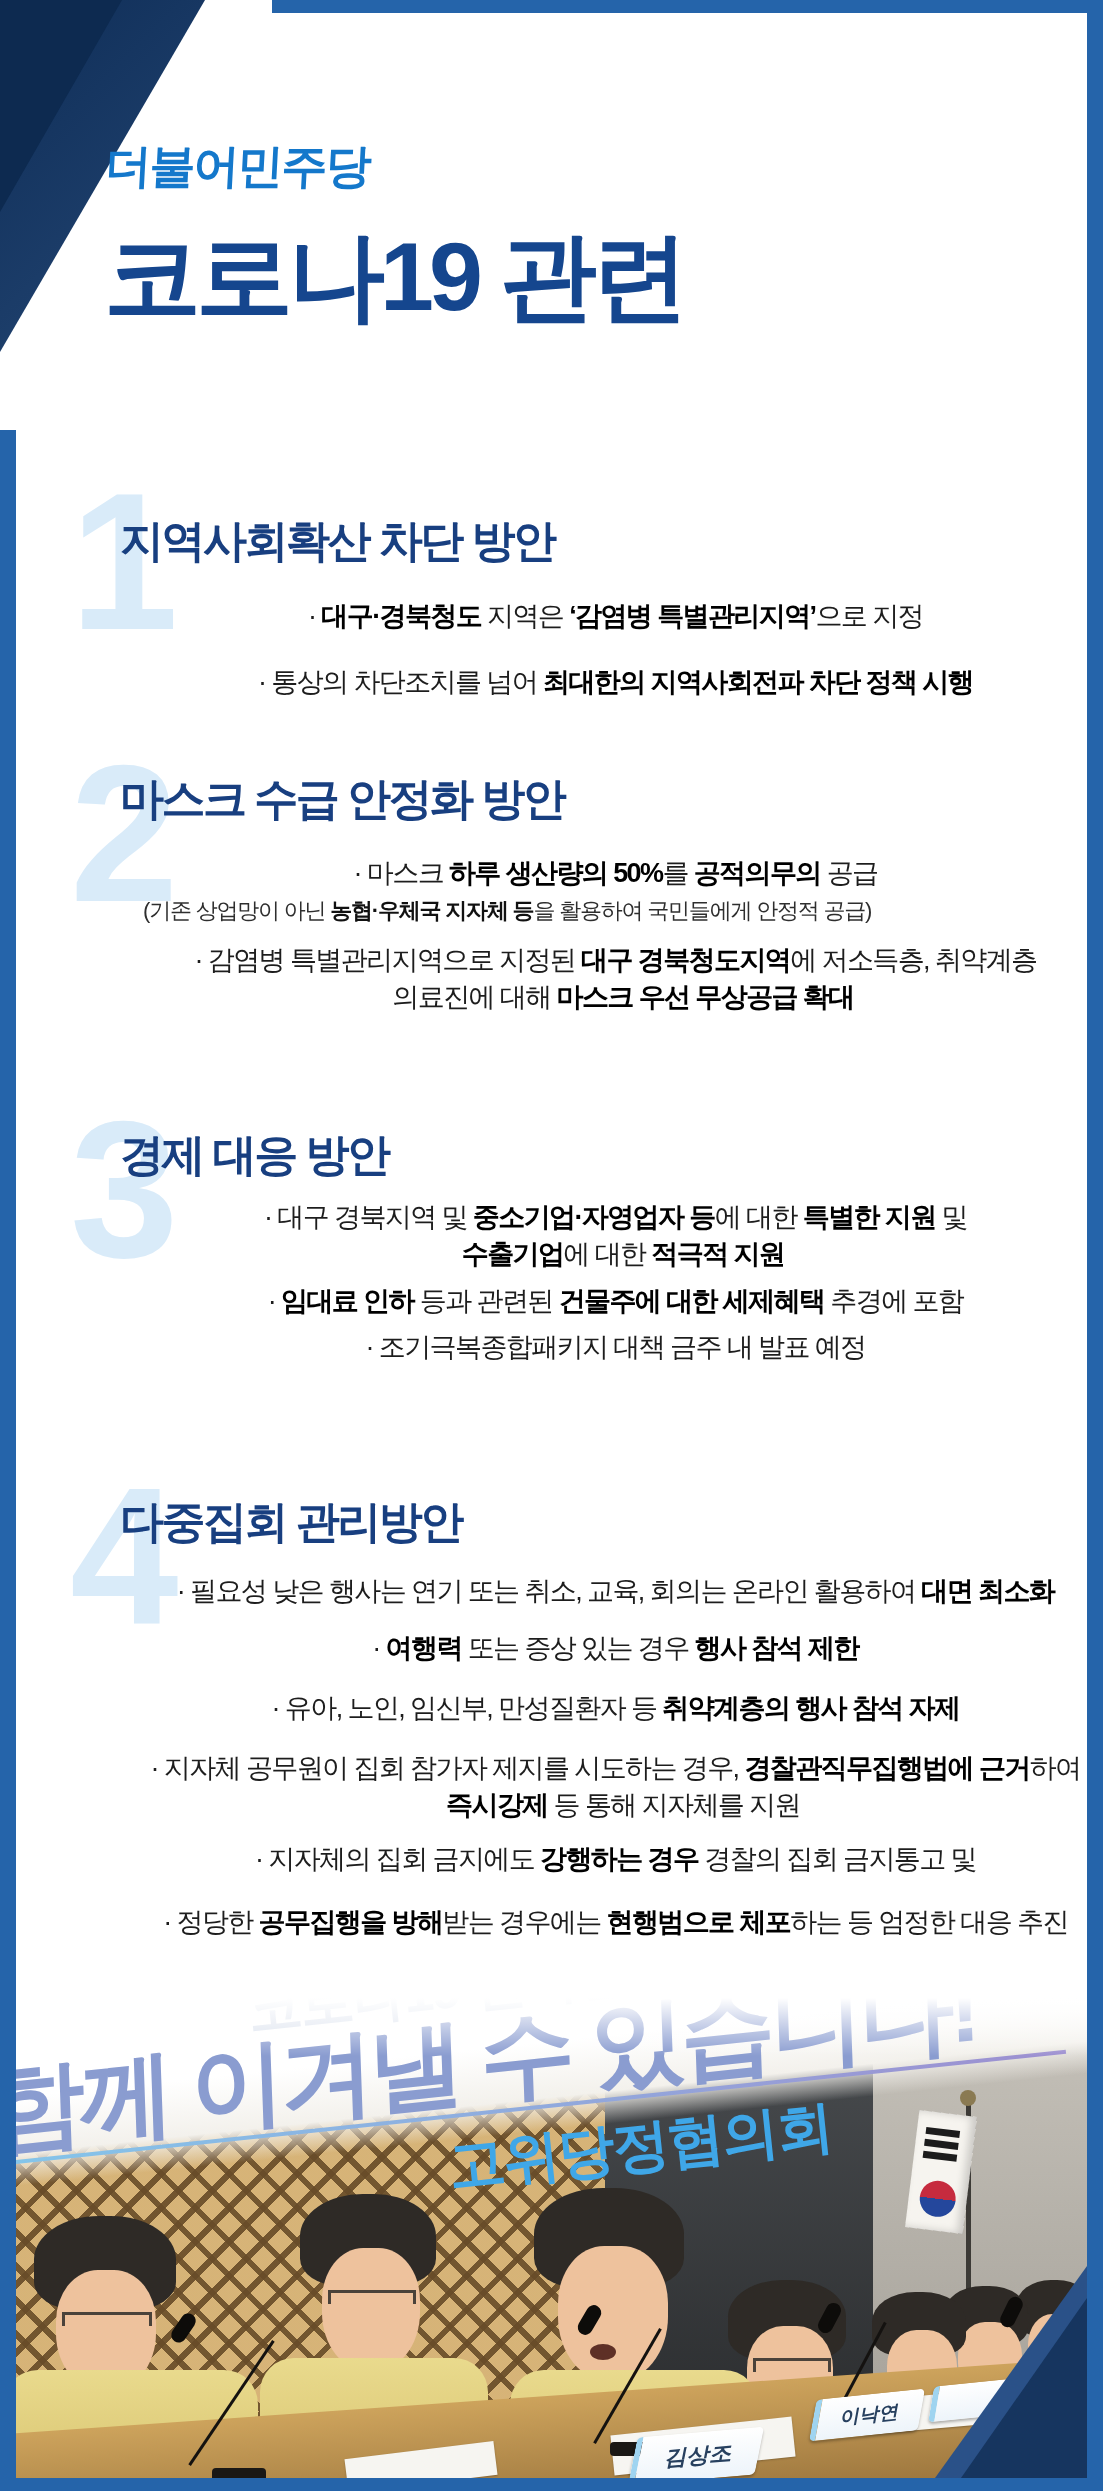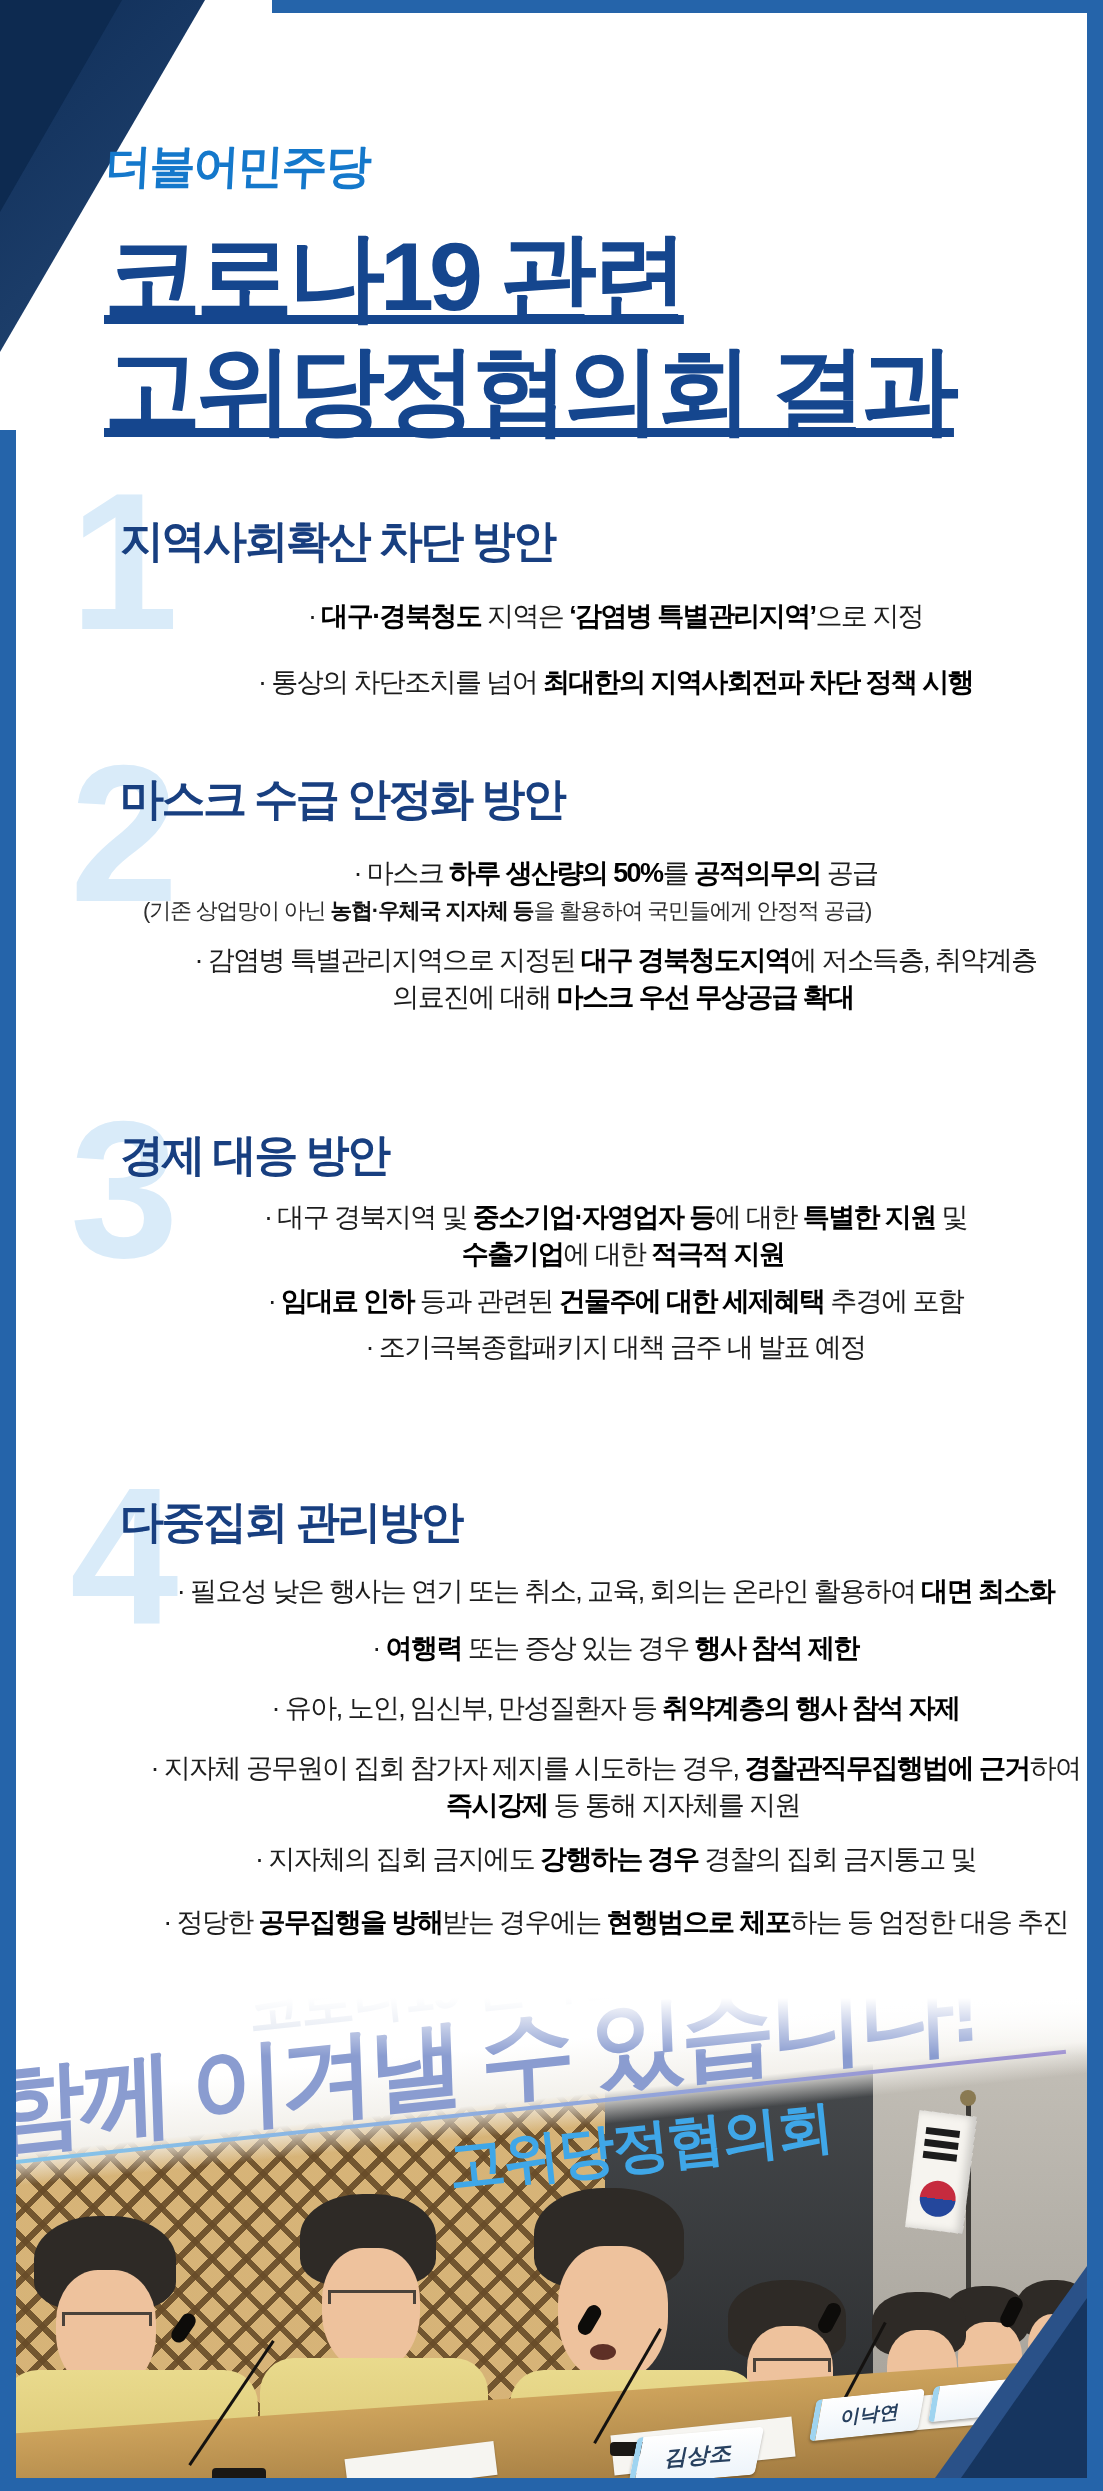--- a/index.html
+++ b/index.html
@@ -13,21 +13,21 @@
   .bar-bottom{position:absolute;left:0;right:0;bottom:0;height:13px;background:#2564aa;z-index:12;}
   .wedge-main{position:absolute;left:0;top:0;width:205px;height:352px;background:linear-gradient(135deg,#11305a 10%,#20426f 80%);
               clip-path:polygon(0 0,100% 0,0 100%);z-index:2;}
   .wedge-dark{position:absolute;left:0;top:0;width:122px;height:212px;background:#0d2a50;
               clip-path:polygon(0 0,100% 0,0 100%);z-index:3;}
 
   
   .hdr{position:absolute;left:104px;top:136px;z-index:4;}
   .party{font-size:46px;font-weight:700;color:#1478cb;letter-spacing:-2px;transform:skewX(-3deg);transform-origin:left bottom;}
   .title{margin:22px 0 0;font-size:97px;line-height:113px;font-weight:700;color:#15468e;letter-spacing:-5px;}
-  .tl{display:block;white-space:nowrap;text-decoration:underline;}
+  .tl{display:block;white-space:nowrap;}
 
   
   .sec{position:absolute;left:0;width:1103px;}
   .sec1{top:468px;} .sec2{top:740px;} .sec3{top:1096px;} .sec4{top:1462px;}
   .num{position:absolute;left:70px;top:-4px;font-size:195px;line-height:195px;font-weight:700;
        color:#d9ebf9;z-index:0;letter-spacing:-8px;}
   .sec-title{position:relative;z-index:1;margin:0 0 0 120px;font-size:44px;line-height:54px;
              font-weight:700;color:#183f80;letter-spacing:-2.5px;white-space:nowrap;}
   .bullet{position:relative;z-index:1;margin:0 0 0 128px;font-size:27px;line-height:37px;color:#1d1d1d;
           letter-spacing:-1.6px;white-space:nowrap;text-align:center;}
@@ -95,21 +95,20 @@
   <div class="bar-top"></div>
   <div class="bar-right"></div>
   <div class="bar-left"></div>
   <div class="wedge-main"></div>
   <div class="wedge-dark"></div>
 
   <header class="hdr">
     <div class="party">더불어민주당</div>
     <h1 class="title">
       <span class="tl">코로나19 관련</span>
-      <span class="tl">고위당정협의회 결과</span>
     </h1>
   </header>
 
   <section class="sec sec1">
     <div class="num">1</div>
     <h2 class="sec-title" style="margin-top:46px">지역사회확산 차단 방안</h2>
     <p class="bullet" style="margin-top:30px"><span>· </span><span class="b">대구·경북청도</span><span> 지역은 </span><span class="b">‘감염병 특별관리지역’</span><span>으로 지정</span></p>
     <p class="bullet" style="margin-top:29px"><span>· 통상의 차단조치를 넘어 </span><span class="b">최대한의 지역사회전파 차단 정책 시행</span></p>
   </section>
 

